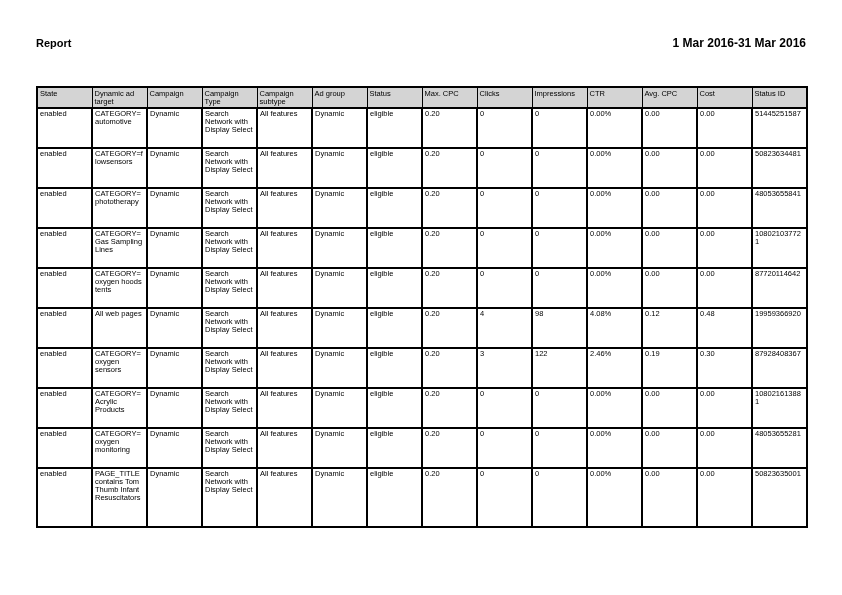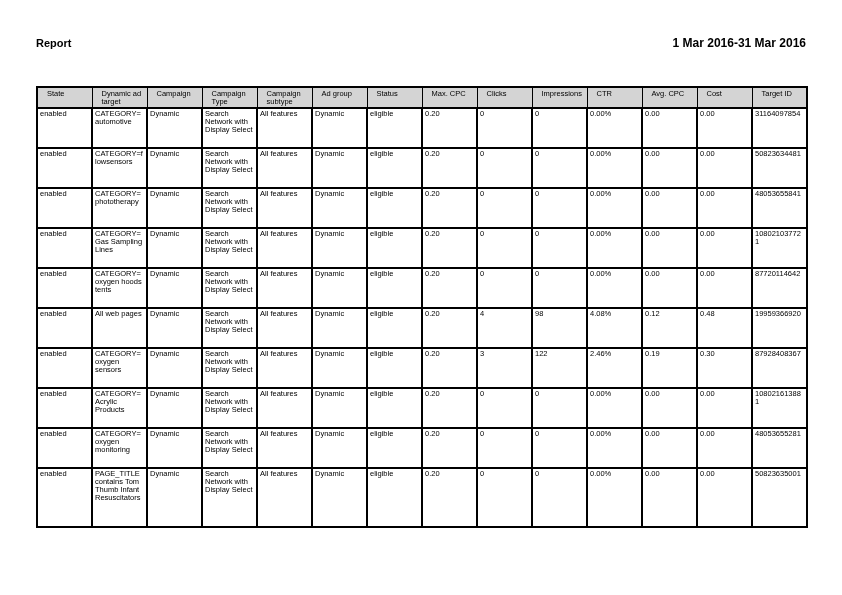--- a/index.html
+++ b/index.html
@@ -45,21 +45,21 @@
     line-height: 1.08;
   }
   table.report col { width: 55px; }
   table.report th {
     background: #d4d4d4;
     border: 1px solid #000000;
     border-bottom: 2px solid #000000;
     font-weight: normal;
     text-align: left;
     vertical-align: top;
-    padding: 2px 2px 1px 9px;
+    padding: 2px 2px 1px 2px;
     height: 16px;
     overflow-wrap: break-word;
     word-break: break-word;
   }
   table.report td {
     border: 2px solid #000000;
     text-align: left;
     vertical-align: top;
     padding: 1px 2px;
     height: 36px;
@@ -102,39 +102,39 @@
           <th>Campaign Type</th>
           <th>Campaign subtype</th>
           <th>Ad group</th>
           <th>Status</th>
           <th>Max. CPC</th>
           <th>Clicks</th>
           <th>Impressions</th>
           <th>CTR</th>
           <th>Avg. CPC</th>
           <th>Cost</th>
-          <th>Target ID</th>
+          <th>Status ID</th>
         </tr>
     </thead>
     <tbody id="table-body">
         <tr>
           <td>enabled</td>
           <td>CATEGORY=automotive</td>
           <td>Dynamic</td>
           <td>Search Network with Display Select</td>
           <td>All features</td>
           <td>Dynamic</td>
           <td>eligible</td>
           <td>0.20</td>
           <td>0</td>
           <td>0</td>
           <td>0.00%</td>
           <td>0.00</td>
           <td>0.00</td>
-          <td>31164097854</td>
+          <td>51445251587</td>
         </tr>
         <tr>
           <td>enabled</td>
           <td>CATEGORY=flowsensors</td>
           <td>Dynamic</td>
           <td>Search Network with Display Select</td>
           <td>All features</td>
           <td>Dynamic</td>
           <td>eligible</td>
           <td>0.20</td>

